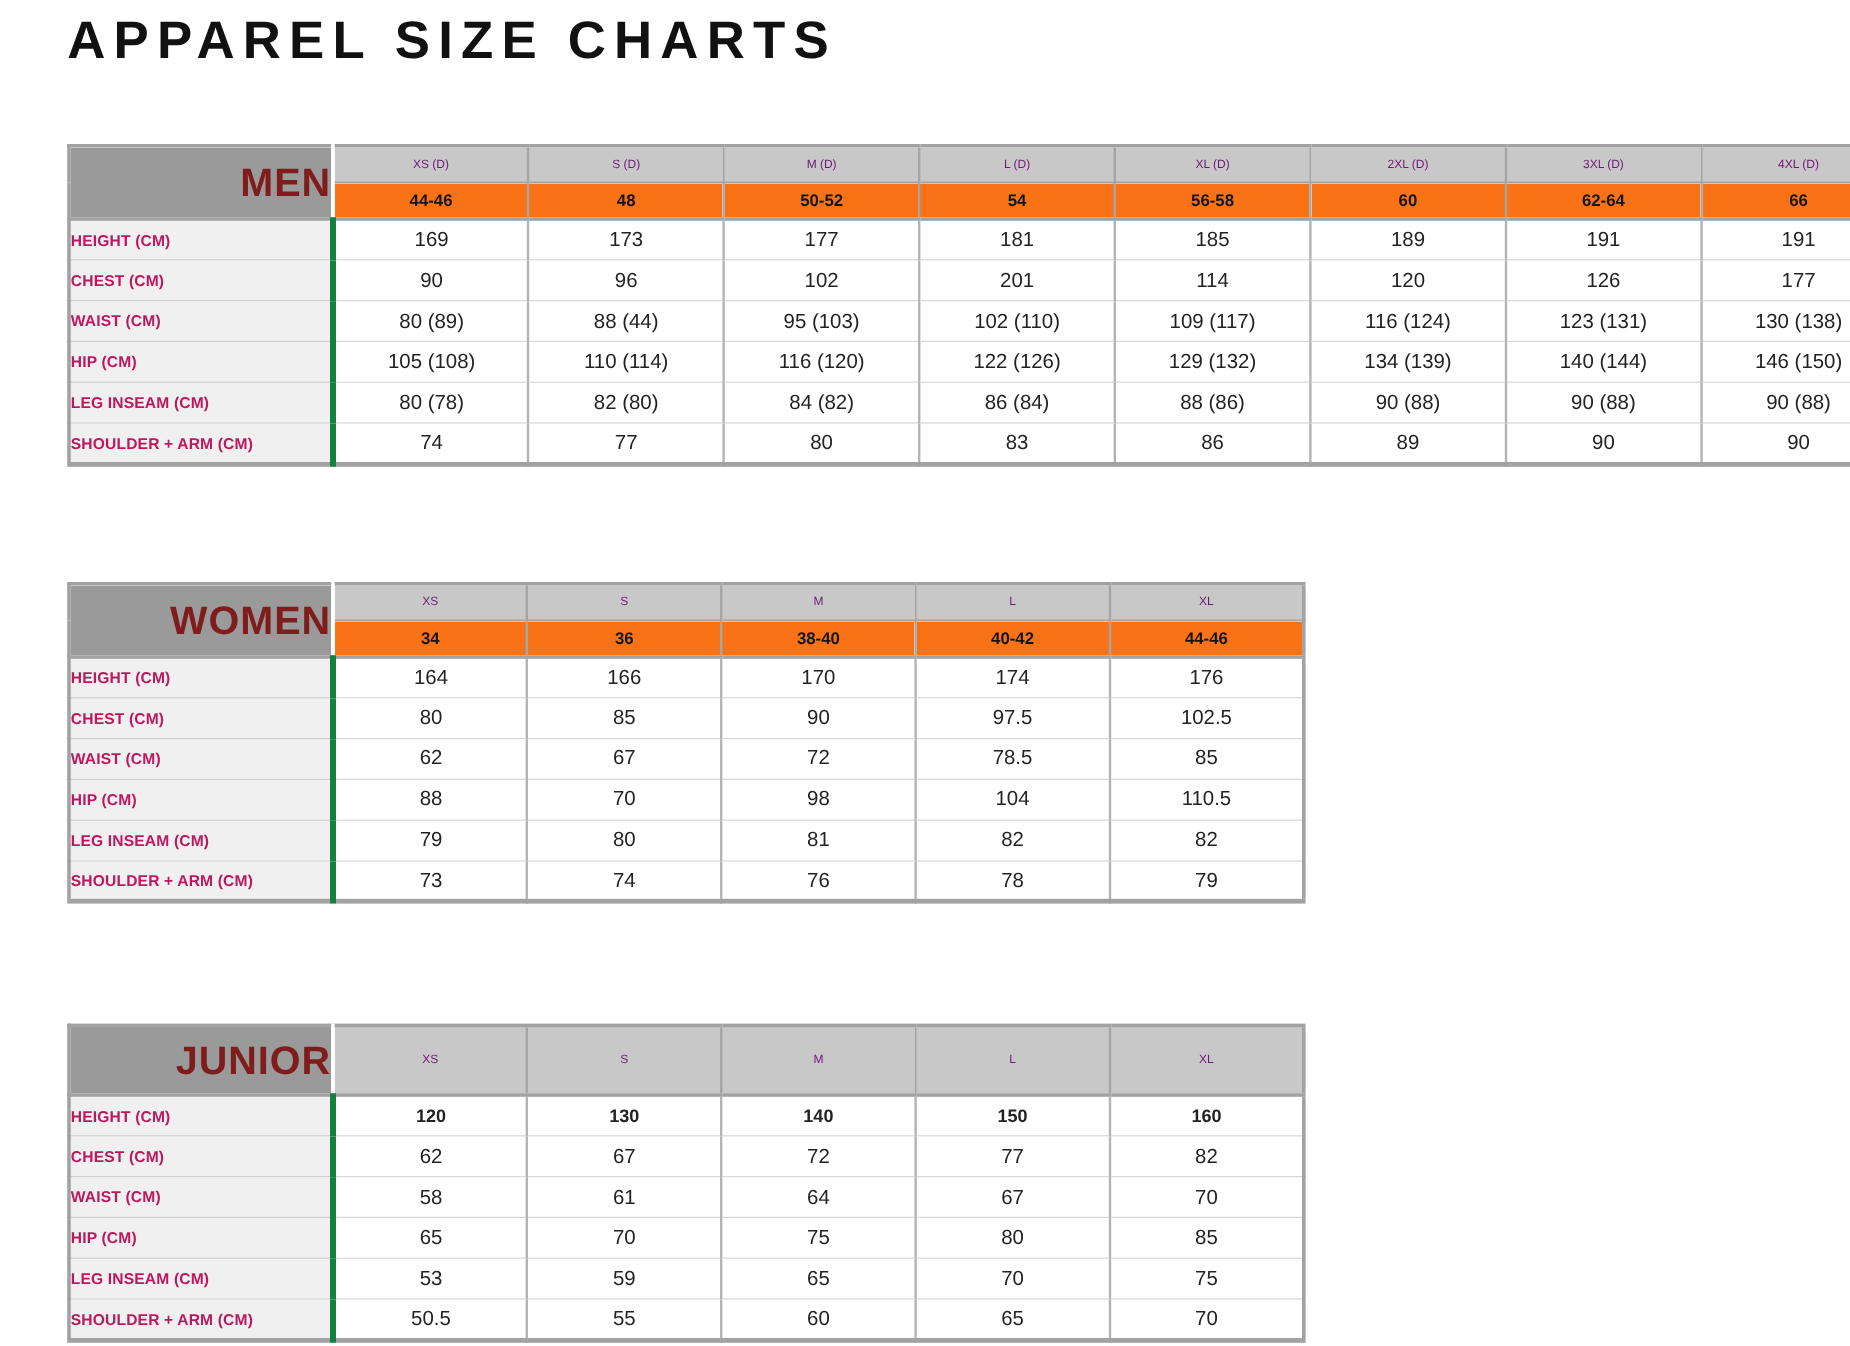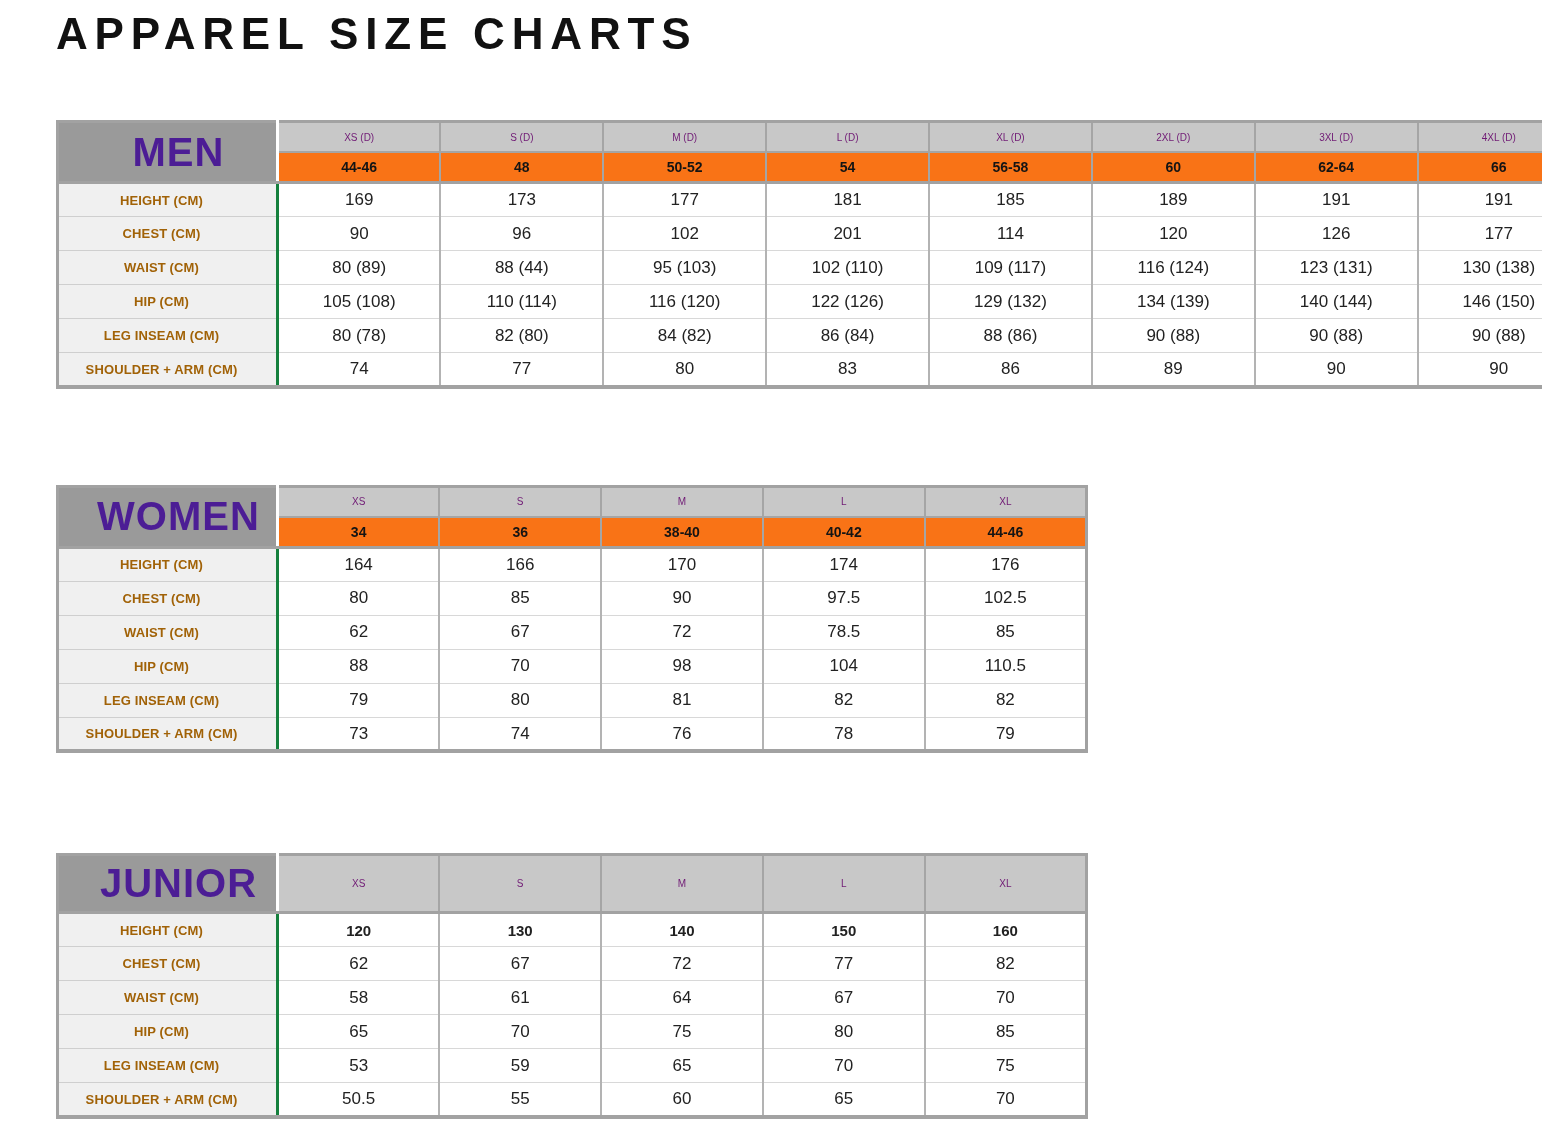--- a/index.html
+++ b/index.html
@@ -41,24 +41,24 @@
   th, td {
     padding: 0;
     text-align: center;
     vertical-align: middle;
     overflow: hidden;
   }
 
   
   th.section-cell {
     background: #9a9a9a;
-    color: #4c1d95;
-    text-align: center;
+    color: #7f1d1d;
+    text-align: right;
     padding-left: 22px;
-    font-size: 40px;
+    font-size: 33px;
     font-weight: bold;
     letter-spacing: 0.025em;
     border: 3px solid #a2a2a2;
     border-right: 3px solid #ffffff;
   }
 
   
   th.size-cell {
     background: #c8c8c8;
     font-size: 10px;
@@ -78,25 +78,25 @@
     border-top: 2px solid #b4b4b4;
     color: #141414;
   }
 
   tbody tr { height: 34px; }
 
   td.row-label {
     background: #f0f0f0;
     font-weight: bold;
     font-size: 13px;
-    text-align: center;
+    text-align: left;
     padding-right: 12px;
-    border-right: 3px solid #15803d;
+    border-right: 5px solid #15803d;
     border-top: 1px solid #cfcfcf;
-    color: #a16207;
+    color: #be185d;
     letter-spacing: 0.01em;
   }
   td.data-cell {
     background: #ffffff;
     font-size: 17px;
     border-left: 2px solid #b3b3b3;
     border-top: 1px solid #d8d8d8;
     color: #222222;
   }
   td.data-cell.bold {

